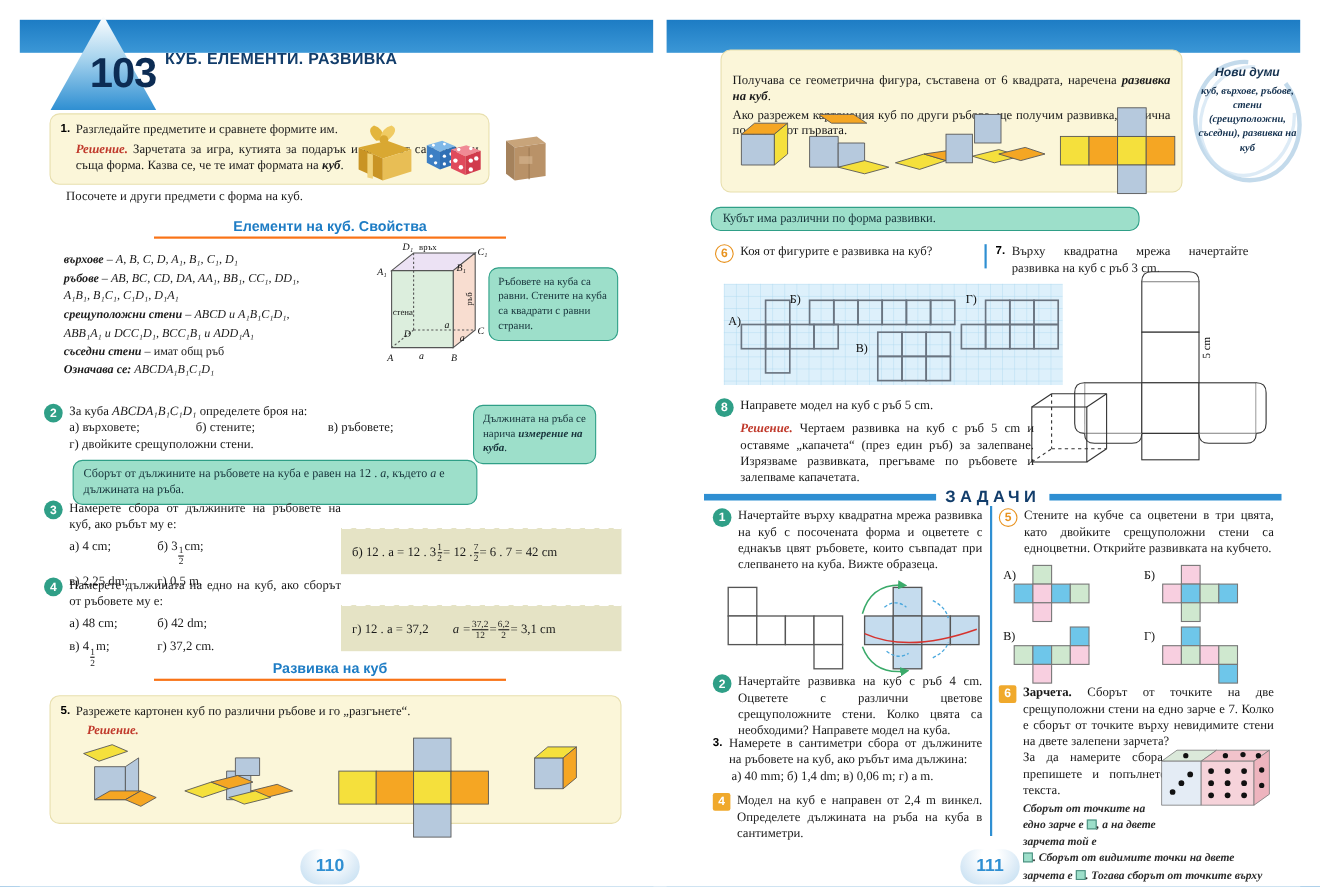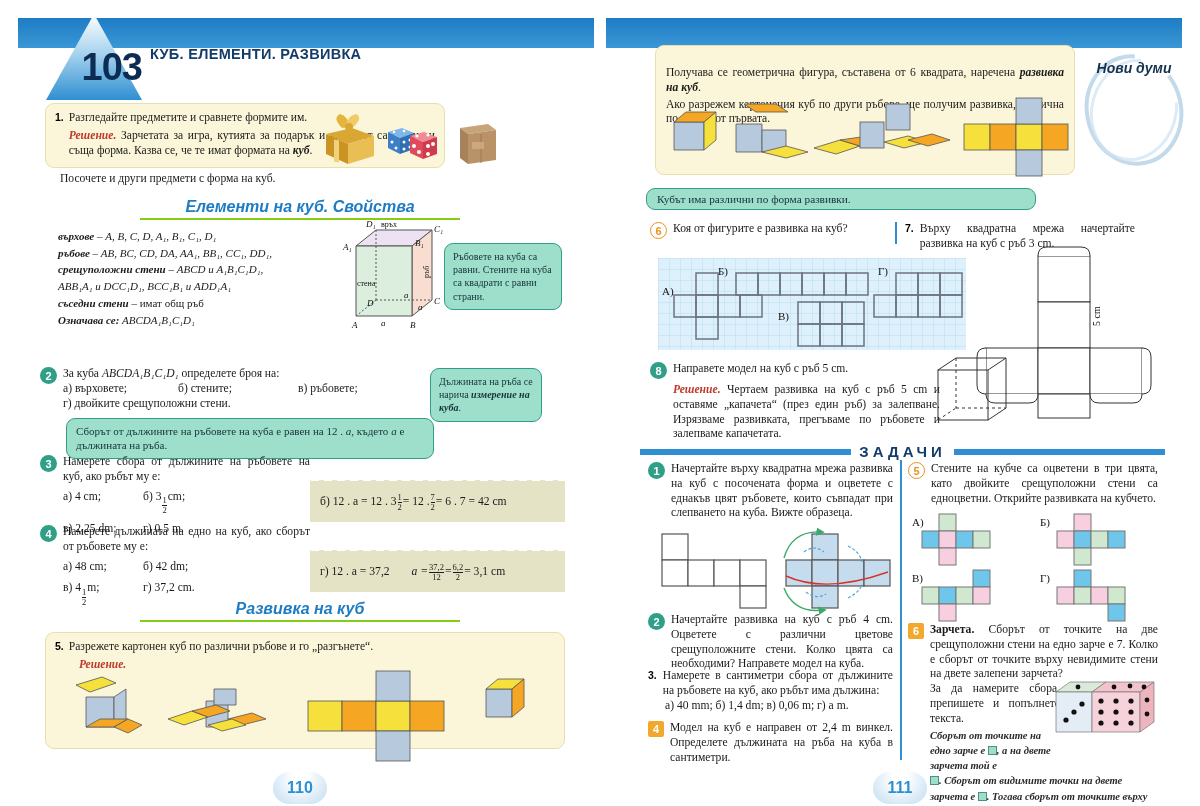--- a/index.html
+++ b/index.html
@@ -71,22 +71,22 @@
   .nb-teal   { background:#2f9f87; }
   .nb-orange { background:#ffffff; color:#e8921e; border:1.8px solid #e8921e; }
   .nb-sq-orange{ background:#f0a92c; color:#ffffff; border-radius:2px; width:16px;height:16px;}
 
   .rs { color:#c0392b; font-style:italic; font-weight:bold; }
   .it { font-style:italic; }
   .bi { font-style:italic; font-weight:bold; }
 
   .sec-title {
     font-family:"Liberation Sans",sans-serif; font-weight:bold;
-    color:#1d7cc4; font-size:16px; text-align:center;
-    border-bottom:2px solid #84cc16; padding-bottom:2px;font-style:italic;
+    color:#1d7cc4; font-size:13px; text-align:center;
+    border-bottom:2px solid #f97316; padding-bottom:2px;
   }
 
   .txt { font-size:11.6px; line-height:1.28; color:#1a1a1a; text-align:justify; }
 
   .frac { display:inline-flex; flex-direction:column; vertical-align:-0.45em;
           text-align:center; font-size:8.5px; line-height:1.02; margin:0 1px; }
   .frac .den { border-top:1px solid #1a1a1a; }
 
   .row { display:flex; gap:6px; }
 
@@ -202,20 +202,21 @@
     </svg>
   </div>
 
   <div class="txt" style="position:absolute;left:60px;top:172px;width:380px;">Посочете и други предмети с форма на куб.</div>
 
   <div class="sec-title" style="position:absolute;left:140px;top:198px;width:320px;">Елементи на куб. Свойства</div>
 
   <div style="position:absolute;left:58px;top:228px;width:265px;font-size:11px;line-height:1.52;color:#1a1a1a;">
     <div><span class="bi">върхове</span><span class="it"> – A, B, C, D, A₁, B₁, C₁, D₁</span></div>
     <div><span class="bi">ръбове</span><span class="it"> – AB, BC, CD, DA, AA₁, BB₁, CC₁, DD₁,</span></div>
+    <div class="it">A₁B₁, B₁C₁, C₁D₁, D₁A₁</div>
     <div><span class="bi">срещуположни стени</span><span class="it"> – ABCD и A₁B₁C₁D₁,</span></div>
     <div class="it">ABB₁A₁ и DCC₁D₁, BCC₁B₁ и ADD₁A₁</div>
     <div><span class="bi">съседни стени</span><span> – имат общ ръб</span></div>
     <div><span class="bi">Означава се:</span><span class="it"> ABCDA₁B₁C₁D₁</span></div>
   </div>
 
   <div style="position:absolute;left:326px;top:228px;width:120px;height:128px;">
     <svg width="120" height="128" viewBox="0 0 120 128">
 
       <polygon points="30,18 86,18 106,2 50,2" fill="#ece2f4" stroke="#555" stroke-width="1"></polygon>
@@ -434,21 +435,22 @@
         </g>
       </svg>
     </div>
   </div>
 
   <div style="position:absolute;left:480px;top:48px;width:108px;height:120px;">
     <svg width="108" height="120" viewBox="0 0 108 120" style="position:absolute;left:0;top:0;">
       <ellipse cx="54" cy="62" rx="47" ry="54" fill="none" stroke="#b8d4e8" stroke-width="4" opacity=".85" transform="rotate(-12 54 62)" stroke-dasharray="250 40"></ellipse>
       <ellipse cx="54" cy="62" rx="42" ry="50" fill="none" stroke="#cfe3f2" stroke-width="3" opacity=".7" transform="rotate(16 54 62)" stroke-dasharray="210 60"></ellipse>
     </svg>
-    <div style="position:relative;text-align:center;padding-top:12px;font-family:'Liberation Sans',sans-serif;font-weight:bold;font-style:italic;font-size:14px;color:#14314f;">Нови думи</div>
+    <div style="position:relative;text-align:center;padding-top:12px;font-family:'Liberation Sans',sans-serif;font-weight:bold;font-style:italic;font-size:11px;color:#14314f;">Нови думи</div>
+    <div style="position:relative;text-align:center;padding:5px 8px 0 8px;font-style:italic;font-weight:bold;font-size:9.5px;line-height:1.38;color:#14314f;">куб, върхове, ръбове, стени (срещуположни, съседни), развивка на куб</div>
   </div>
 
   <div class="teal-box" style="position:absolute;left:46px;top:188px;width:390px;padding:4px 10px;font-size:11.3px;">Кубът има различни по форма развивки.</div>
 
   <div style="position:absolute;left:50px;top:222px;width:250px;">
     <div class="row">
       <span class="num-badge nb-orange">6</span>
       <div class="txt" style="flex:1;">Коя от фигурите е развивка на куб?</div>
     </div>
   </div>

